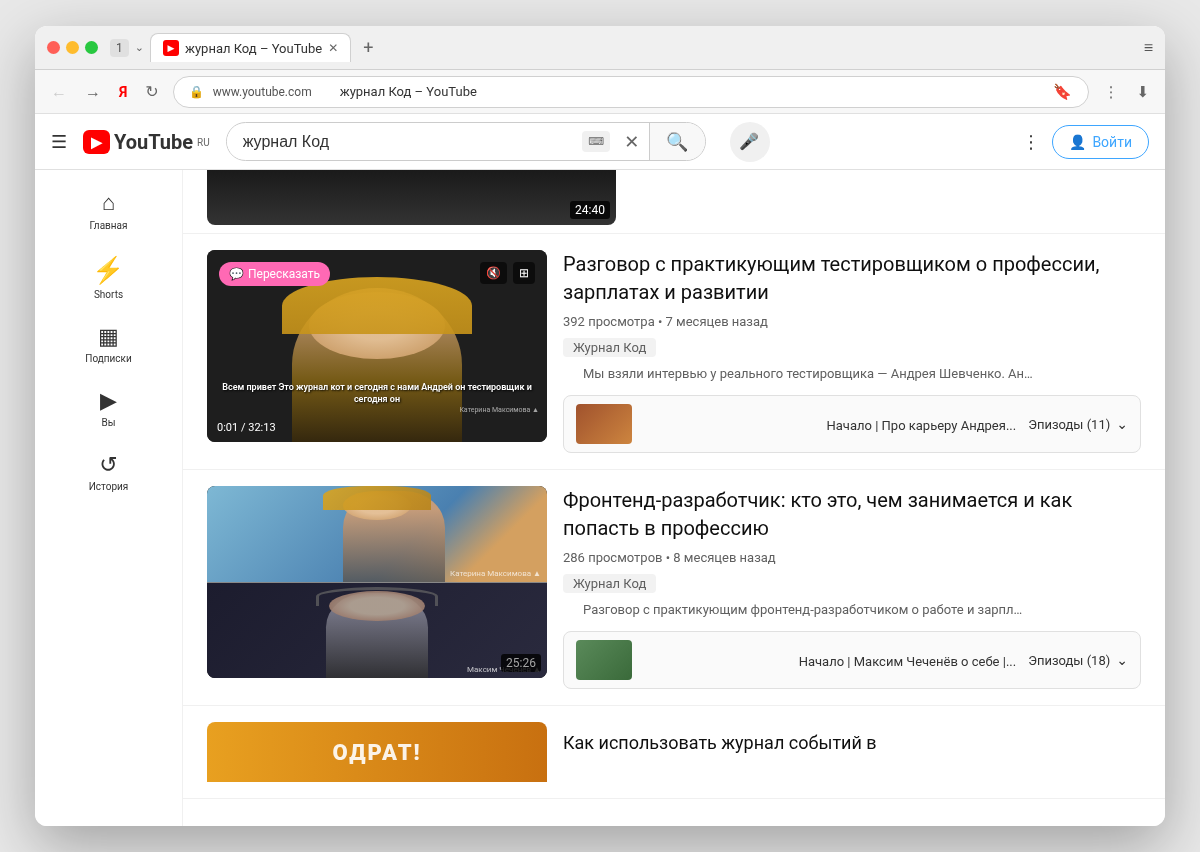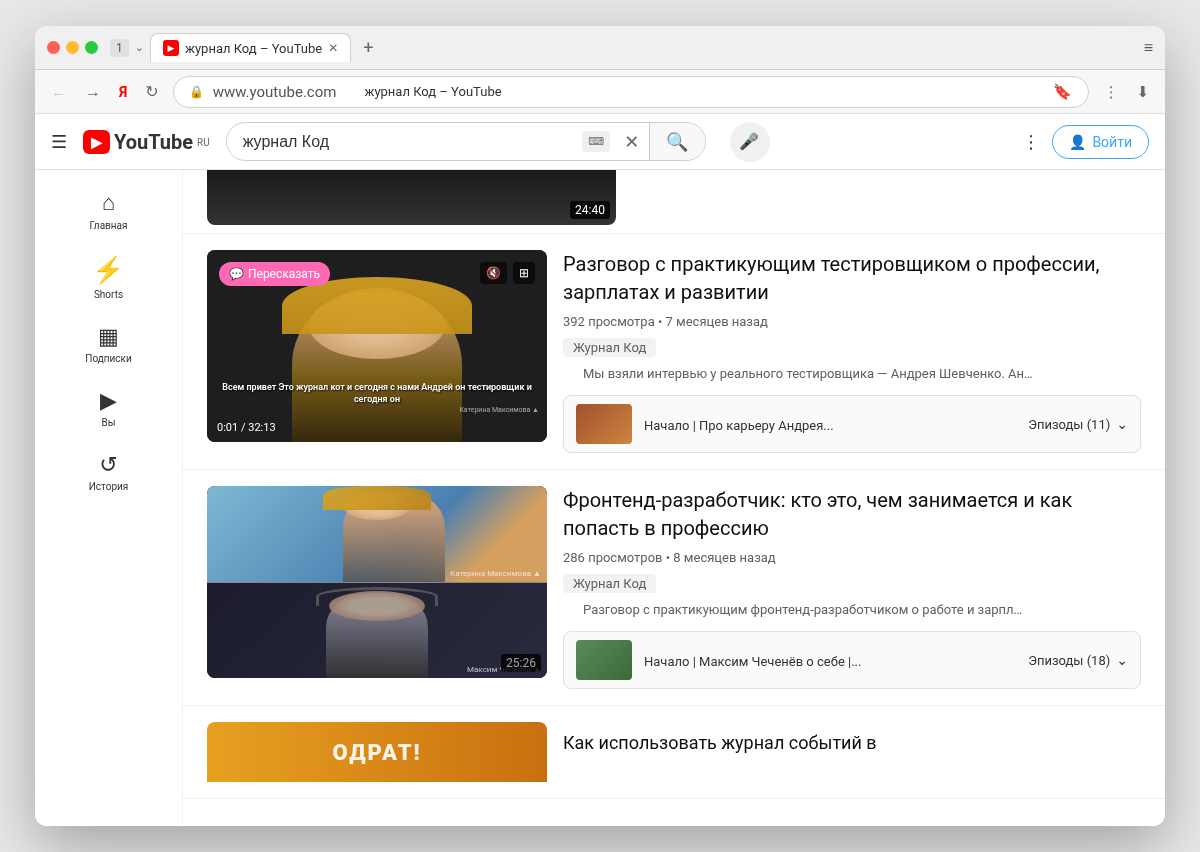--- a/index.html
+++ b/index.html
@@ -124,21 +124,21 @@
       border: 1px solid #d0d0d0;
       border-radius: 20px;
       padding: 6px 16px;
       font-size: 13px;
       color: #333;
       display: flex;
       align-items: center;
       gap: 8px;
     }
     .lock-icon { color: #666; font-size: 12px; }
-    .url-text { color: #555; font-size: 15px; }
+    .url-text { color: #555; font-size: 12px; }
     .url-title { color: #333; font-size: 13px; margin-left: 20px; }
     .bookmark-icon { color: #666; font-size: 15px; margin-left: auto; }
     .more-icon { color: #666; font-size: 15px; }
     .download-icon { color: #666; font-size: 15px; }
 
     
     .yt-layout {
       display: flex;
       flex-direction: column;
       flex: 1;
@@ -395,20 +395,21 @@
       flex-shrink: 0;
       overflow: hidden;
     }
     .playlist-thumb-img {
       width: 100%;
       height: 100%;
       background: linear-gradient(135deg, #a0522d, #cd853f);
     }
     .playlist-info {
       flex: 1;
+      text-align: right;
     }
     .playlist-title {
       font-size: 13px;
       color: #333;
     }
     .playlist-episodes {
       display: flex;
       align-items: flex-end;
       gap: 6px;
       margin-left: auto;

